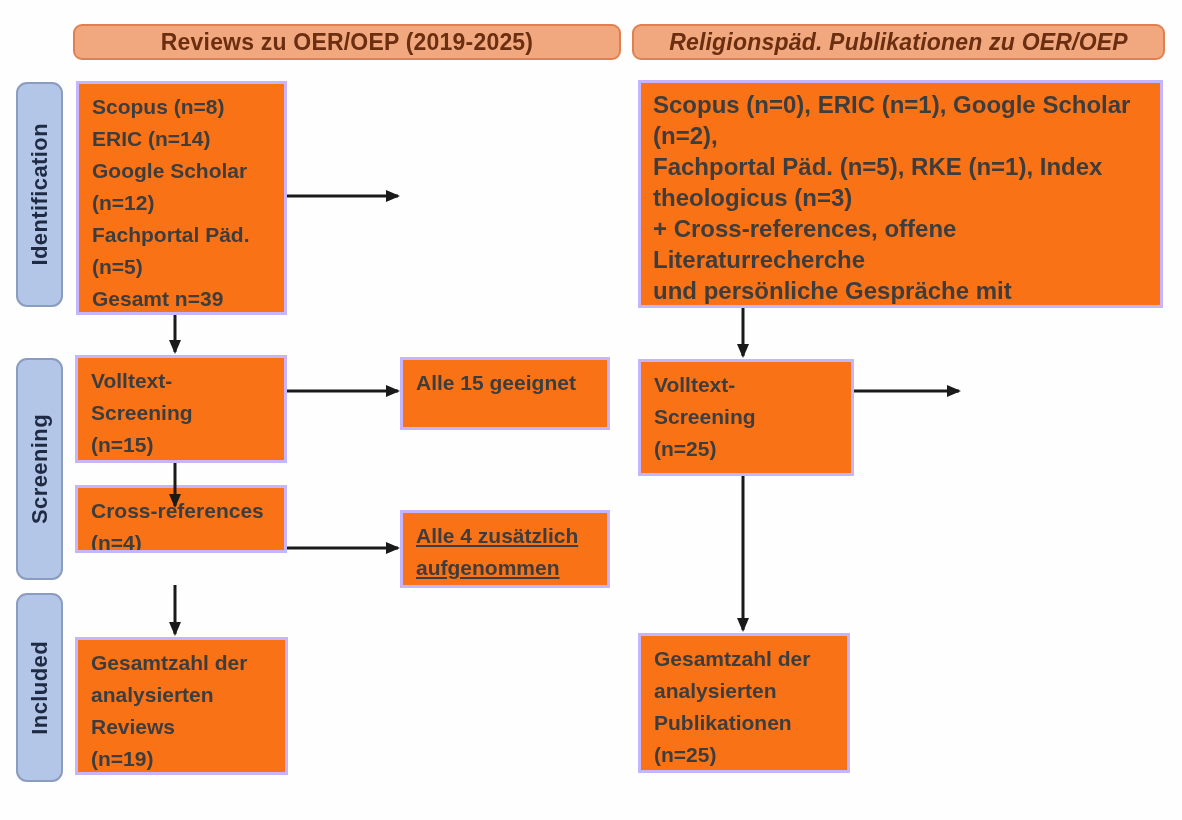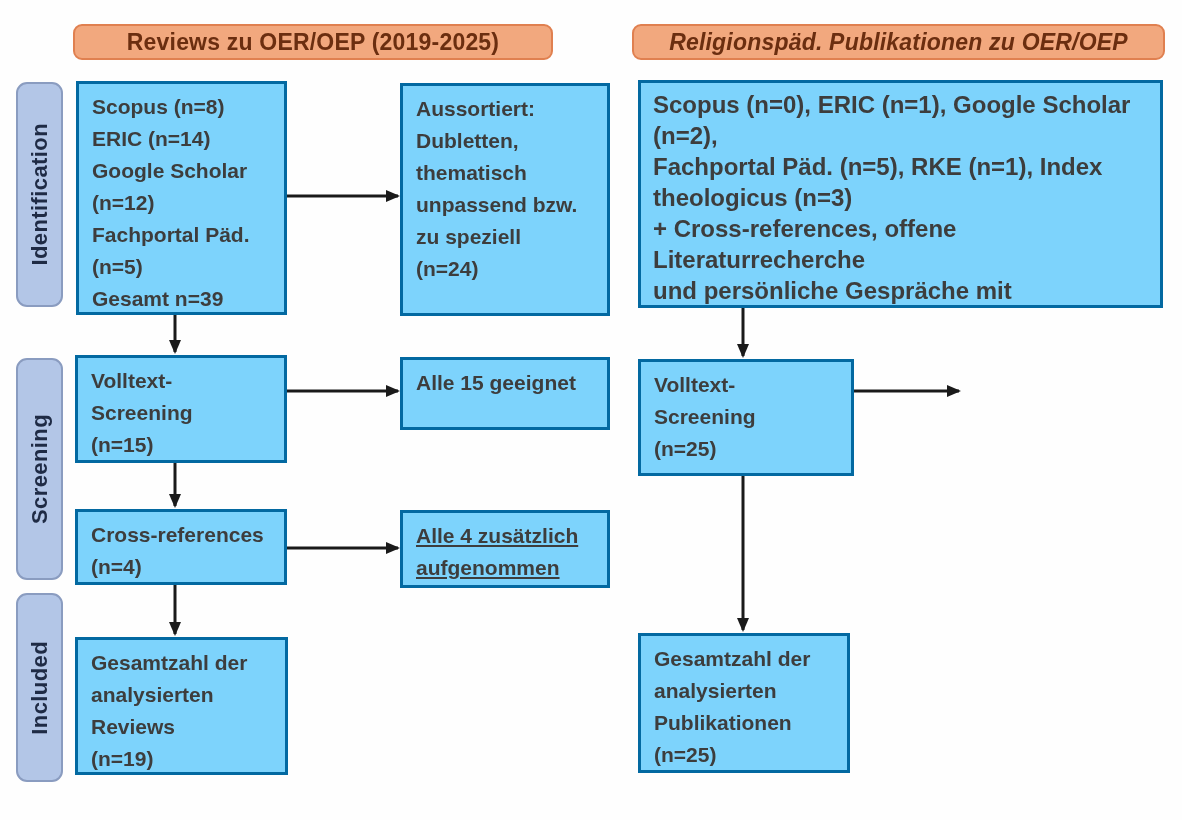--- a/index.html
+++ b/index.html
@@ -15,73 +15,67 @@
     letter-spacing:0.2px;
   }
   .stage {
     position:absolute; box-sizing:border-box;
     background:#B3C6E7; border:2px solid #8A9CC0; border-radius:11px;
     color:#1F2B45; font-weight:700; font-size:22px;
     display:flex; align-items:center; justify-content:center;
   }
   .stage span { writing-mode:vertical-rl; transform:rotate(180deg); letter-spacing:0.4px; }
   .node {
-    position:absolute; box-sizing:border-box; background:#7dd3fc;
-    border:3px solid #0369a1; color:#3D3D3D;
+    position:absolute; box-sizing:border-box; background:#f97316;
+    border:3px solid #c4b5fd; color:#3D3D3D;
     font-weight:700; font-size:21px; line-height:32px;
     padding:7px 13px 0; white-space:pre-line; overflow:hidden;
   }
   .node.wide { font-size:24px; line-height:31px; padding:6px 12px 0; }
   .arrow-layer { position:absolute; left:0; top:0; width:1182px; height:820px; pointer-events:none; }
   .arrow-layer line { stroke:#1A1A1A; stroke-width:3; }
 </style>
 </head>
 <body>
 
 <div class="canvas">
 
-  <div class="header-pill" style="left:73px; top:24px; width:480px;">Reviews zu OER/OEP (2019-2025)</div>
+  <div class="header-pill" style="left:73px; top:24px; width:548px;">Reviews zu OER/OEP (2019-2025)</div>
   <div class="header-pill" style="left:632px; top:24px; width:533px;font-style:italic;">Religionspäd. Publikationen zu OER/OEP</div>
 
   <div class="stage" style="left:16px; top:82px; width:47px; height:225px;">
     <span>Identification</span>
   </div>
   <div class="stage" style="left:16px; top:358px; width:47px; height:222px;">
     <span>Screening</span>
   </div>
   <div class="stage" style="left:16px; top:593px; width:47px; height:189px;">
     <span>Included</span>
   </div>
 
   <div class="node" style="left:76px; top:81px; width:211px; height:234px;">Scopus (n=8)
 ERIC (n=14)
 Google Scholar
 (n=12)
 Fachportal Päd.
 (n=5)
 Gesamt n=39</div>
-  <div class="node" style="left:400px; top:83px; width:210px; height:233px;">Aussortiert:
-Dubletten,
-thematisch
-unpassend bzw.
-zu speziell
-(n=24)</div>
   <div class="node wide" style="left:638px; top:80px; width:525px; height:228px;">Scopus (n=0), ERIC (n=1), Google Scholar (n=2),
 Fachportal Päd. (n=5), RKE (n=1), Index
 theologicus (n=3)
 + Cross-references, offene Literaturrecherche
 und persönliche Gespräche mit Kolleg:innen
 (n=13)
 Gesamt n=25</div>
 
   <div class="node" style="left:75px; top:355px; width:212px; height:108px;">Volltext-
 Screening
 (n=15)</div>
   <div class="node" style="left:400px; top:357px; width:210px; height:73px;">Alle 15 geeignet</div>
-  <div class="node" style="left:75px; top:509px; width:212px; height:76px;">Cross-references
+  <div class="node" style="left:75px; top:485px; width:212px; height:68px;">Cross-references
 (n=4)</div>
   <div class="node" style="left:400px; top:510px; width:210px; height:78px;text-decoration:underline;">Alle 4 zusätzlich
 aufgenommen</div>
   <div class="node" style="left:638px; top:359px; width:216px; height:117px;">Volltext-
 Screening
 (n=25)</div>
 
   <div class="node" style="left:75px; top:637px; width:213px; height:138px;">Gesamtzahl der
 analysierten
 Reviews

